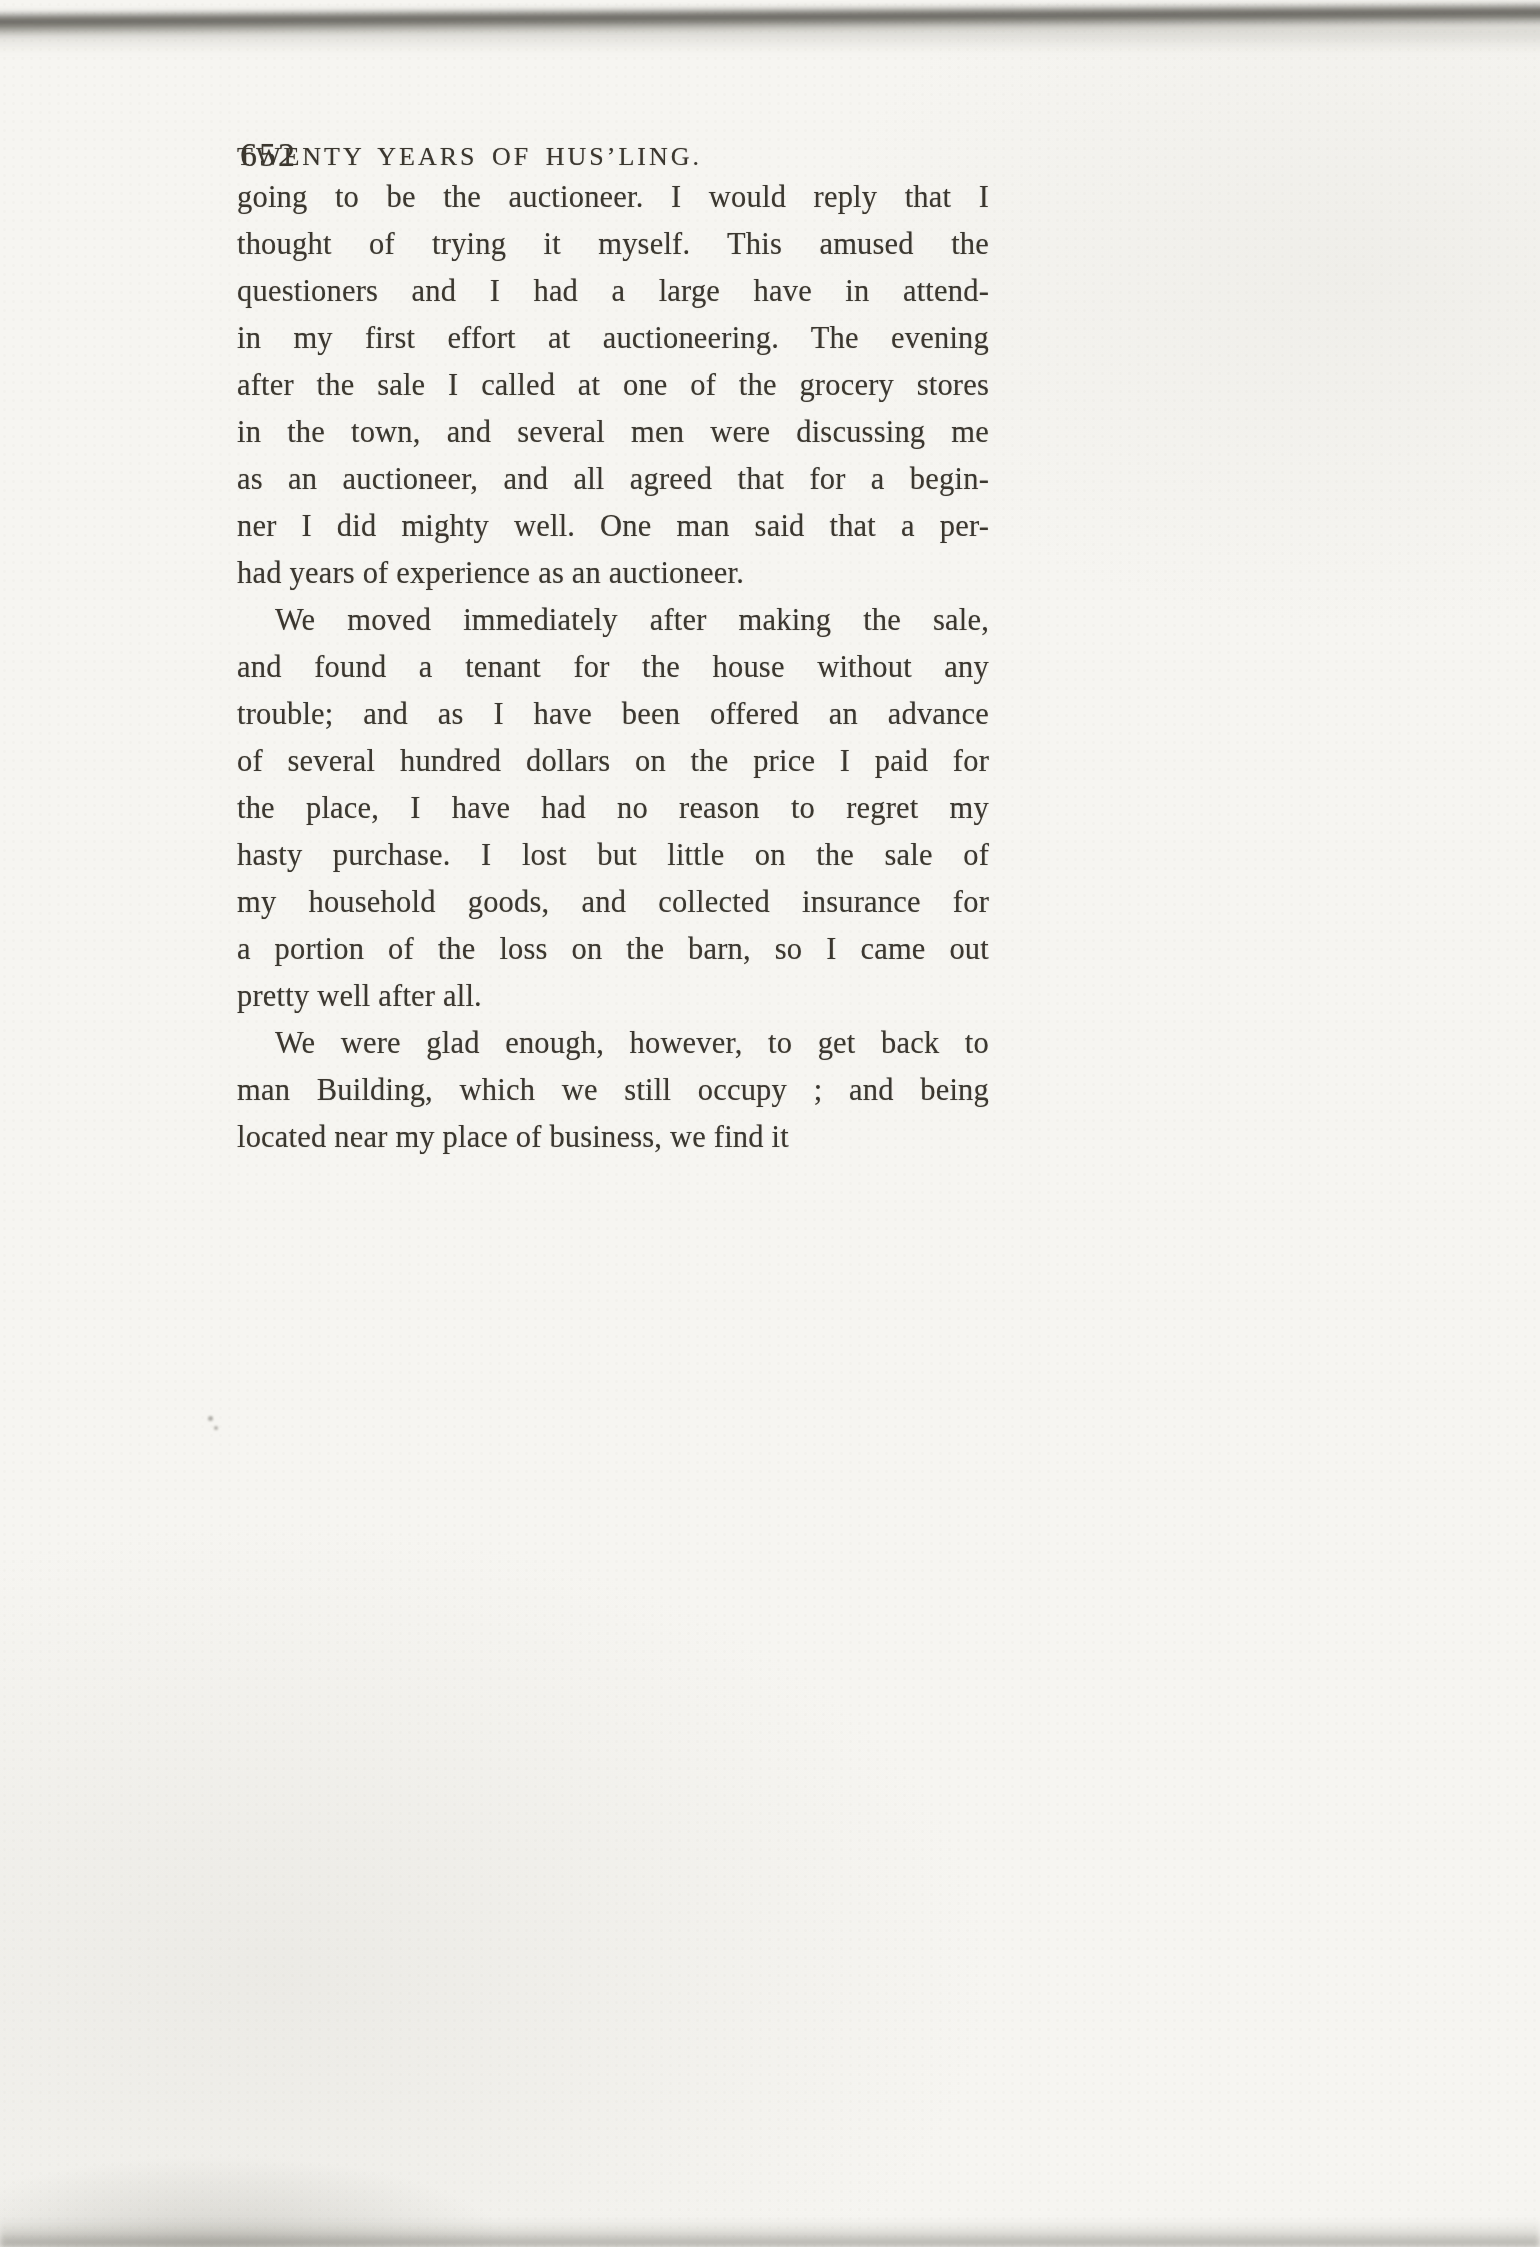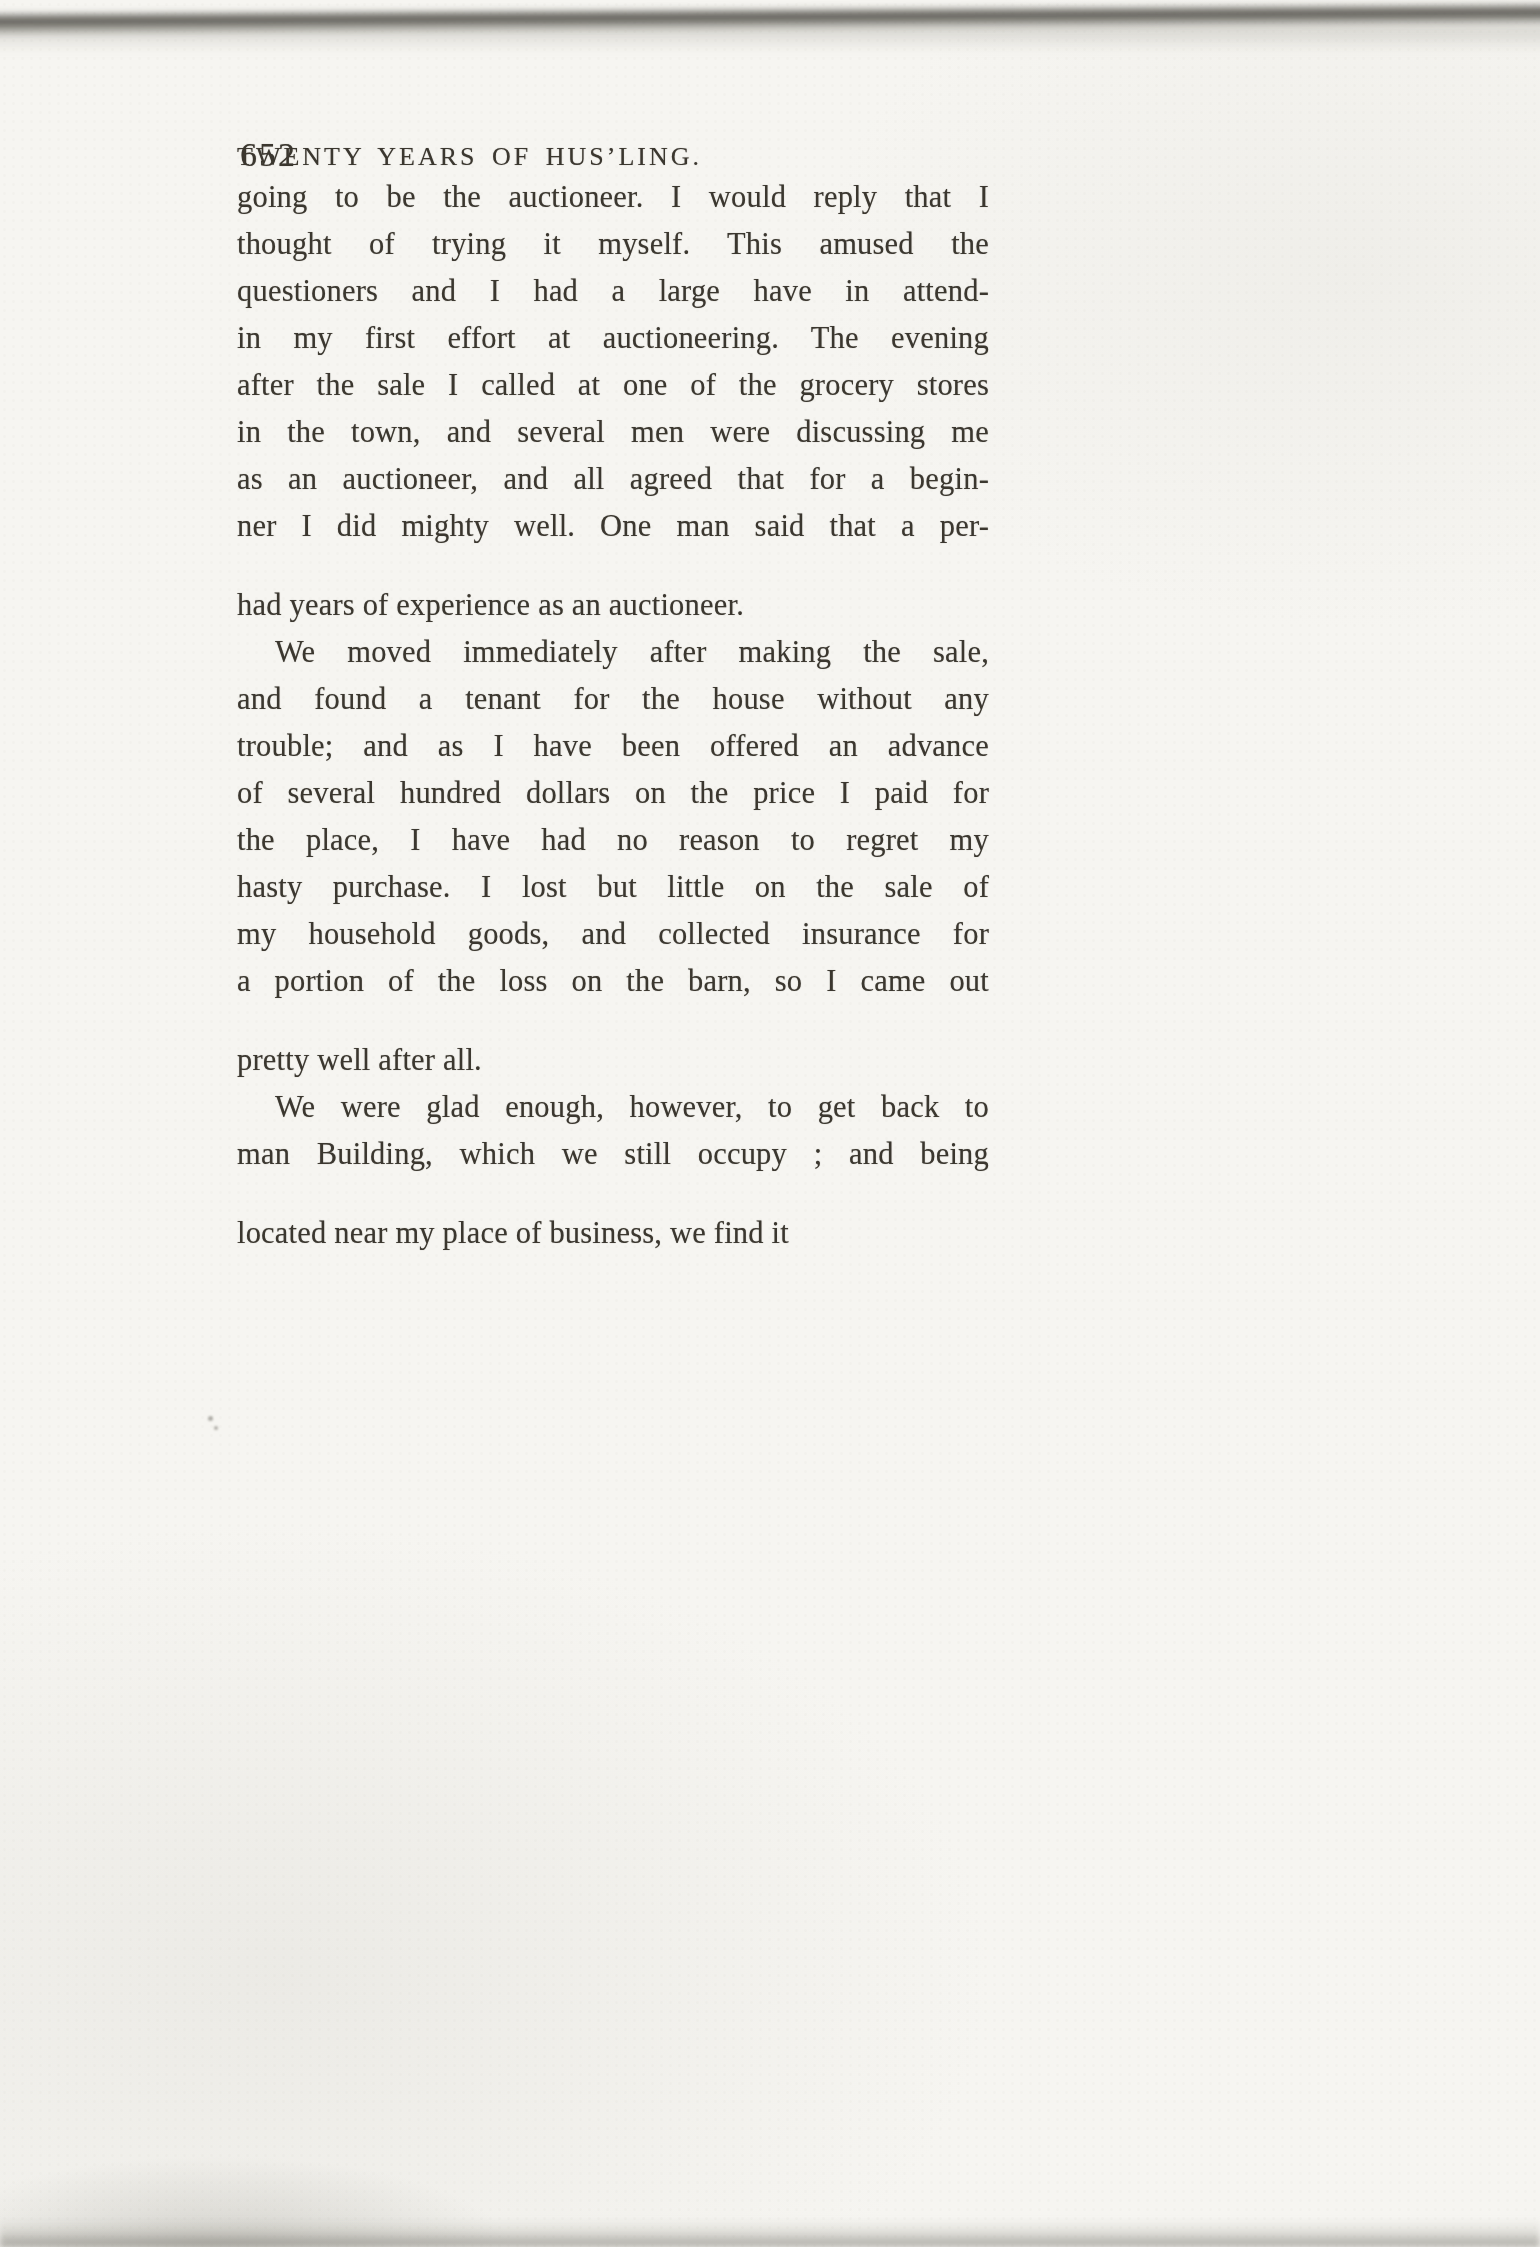--- a/index.html
+++ b/index.html
@@ -95,21 +95,21 @@
     font-size: 30.5px;
     line-height: 47px;
     height: 47px;
     letter-spacing: 0.2px;
     text-align: justify;
     text-align-last: justify;
     white-space: nowrap;
     text-shadow: 0 0 1px rgba(58,54,48,0.42);
   }
   .line.first { text-indent: 38px; }
-  .line.last  { text-align-last: left; white-space: normal; margin-top: 32px; }
+  .line.last  { text-align-last: left; white-space: normal; }
 </style>
 </head>
 <body>
 
 <div class="page">
 
   <div class="scan-band-top"></div>
   <div class="scan-haze-top"></div>
 
   <div class="content">

